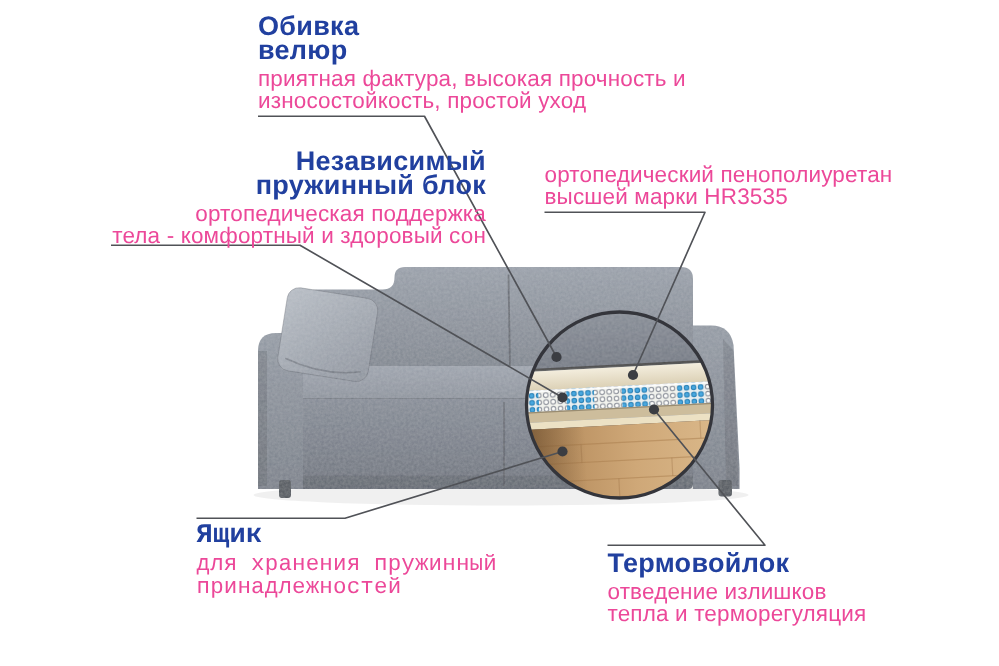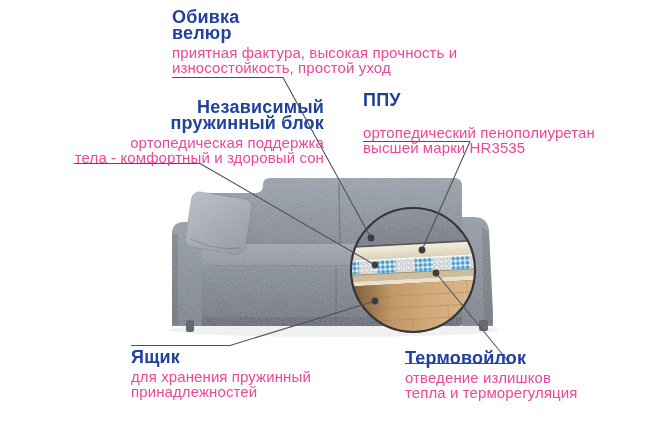--- a/index.html
+++ b/index.html
@@ -14,22 +14,22 @@
     letter-spacing:.2px;white-space:pre-line;
   }
   .callout p{
     margin:5px 0 0 0;color:#ec4899;font-size:15px;line-height:14.6px;
     white-space:pre-line;letter-spacing:.1px;
   }
   .co-upholstery{left:172px;top:9px;width:340px;}
   .co-springs{left:74px;top:99px;width:250px;text-align:right;}
   .co-ppu{left:363px;top:92px;width:250px;}
   .co-ppu p{margin-top:18px;}
-  .co-drawer{left:131px;top:349px;width:220px;}
-  .co-thermofelt{left:405px;top:350px;width:200px;}
+  .co-drawer{left:131px;top:349px;width:220px;font-family:Liberation Mono, monospace;}
+  .co-thermofelt{left:405px;top:367px;width:200px;}
 </style>
 </head>
 <body>
 
 <div class="stage">
 
   <svg class="scene" viewBox="0 0 666 444" aria-hidden="true">
     <defs>
       <linearGradient id="gBack" x1="0" y1="0" x2="0" y2="1">
         <stop offset="0" stop-color="#979ea8"></stop>
@@ -172,21 +172,20 @@
   </div>
 
   <div class="callout co-springs">
     <h3>Независимый
 пружинный блок</h3>
     <p>ортопедическая поддержка
 тела - комфортный и здоровый сон</p>
   </div>
 
   <div class="callout co-ppu">
-    <h3>ППУ</h3>
     <p>ортопедический пенополиуретан
 высшей марки HR3535</p>
   </div>
 
   <div class="callout co-drawer">
     <h3>Ящик</h3>
     <p>для хранения пружинный
 принадлежностей</p>
   </div>
 

